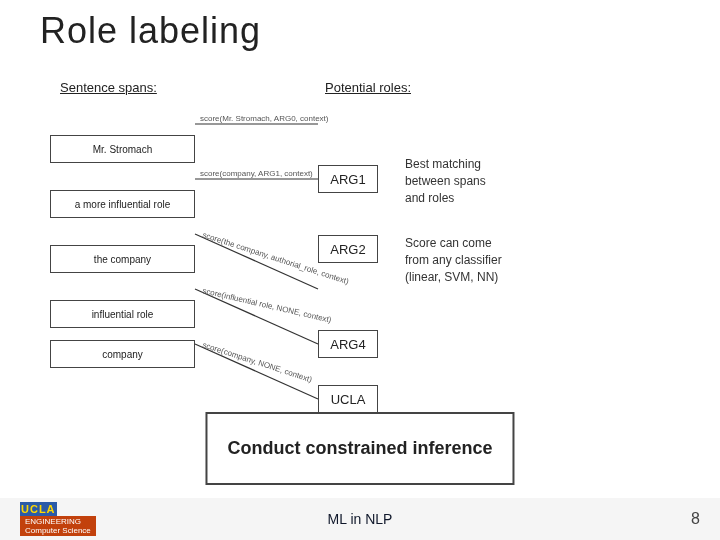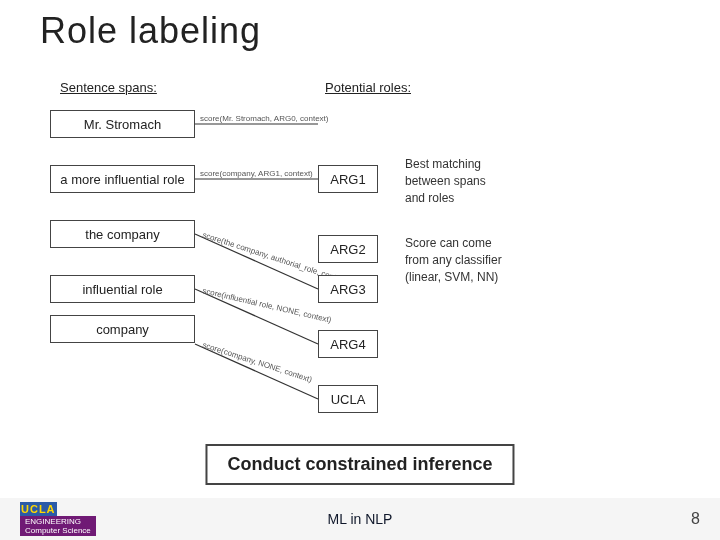--- a/index.html
+++ b/index.html
@@ -54,22 +54,23 @@
     .span-box {
       position: absolute;
       left: 10px;
       width: 145px;
       height: 28px;
       border: 1.5px solid #444;
       background: #fff;
       display: flex;
       align-items: center;
       justify-content: center;
-      font-size: 13px;
-      color: #222;
+      font-size: 10px;
+      color: #222;
+      margin-top: 25px;
     }
 
     
     .role-box {
       position: absolute;
       left: 278px;
       width: 60px;
       height: 28px;
       border: 1.5px solid #444;
       background: #fff;
@@ -100,21 +101,21 @@
     }
 
     
     #conduct-btn {
       position: absolute;
       bottom: 55px;
       left: 50%;
       transform: translateX(-50%);
       background: #fff;
       border: 2px solid #444;
-      padding: 8px 20px;
+      padding: 24px 20px;
       font-size: 18px;
       font-weight: bold;
       color: #222;
       cursor: pointer;
     }
 
     
     #footer {
       position: absolute;
       bottom: 0;
@@ -137,21 +138,21 @@
     #ucla-logo-top {
       background: #2B5BA7;
       color: #FFD700;
       font-size: 11px;
       font-weight: bold;
       padding: 1px 1px;
       letter-spacing: 1px;
     }
 
     #ucla-logo-bottom {
-      background: #701a75;
+      background: #c2410c;
       color: #fff;
       font-size: 8px;
       padding: 1px 5px;
     }
 
     #footer-title {
       font-size: 14px;
       color: #0f172a;
       position: absolute;
       left: 50%;
@@ -195,21 +196,20 @@
   </svg>
 
   <div class="span-box" style="top:35px">Mr. Stromach</div>
   <div class="span-box" style="top:90px">a more influential role</div>
   <div class="span-box" style="top:145px">the company</div>
   <div class="span-box" style="top:200px">influential role</div>
   <div class="span-box" style="top:240px">company</div>
 
   <div class="role-box" style="top:90px">ARG1</div>
   <div class="role-box" style="top:160px">ARG2</div>
-  <div class="role-box" style="top:200px">ARG3</div>
   <div class="role-box" style="top:255px">ARG4</div>
   <div class="role-box" style="top:310px">UCLA</div>
 
   <div class="desc-text" style="top:40px; width:160px;margin-top:41px;">Best matching<br>between spans<br>and roles</div>
   <div class="desc-text" style="top:160px; width:170px;">Score can come<br>from any classifier<br>(linear, SVM, NN)</div>
 
 </div>
 
 <div id="conduct-btn">Conduct constrained inference</div>
 

